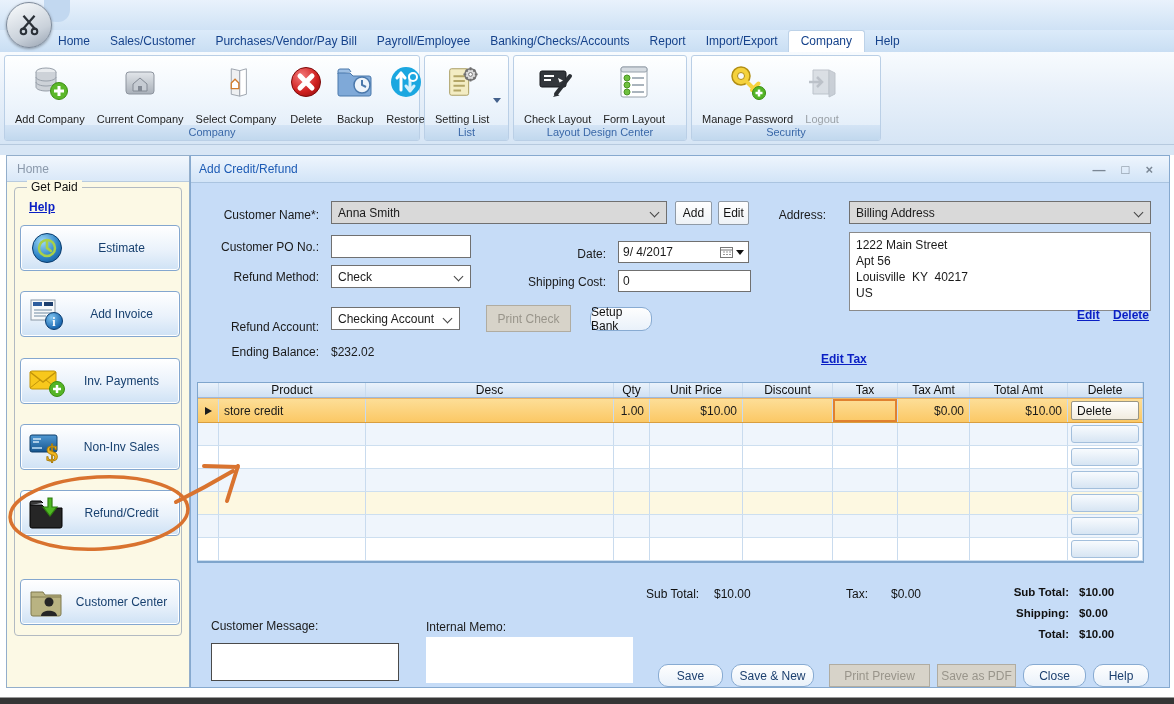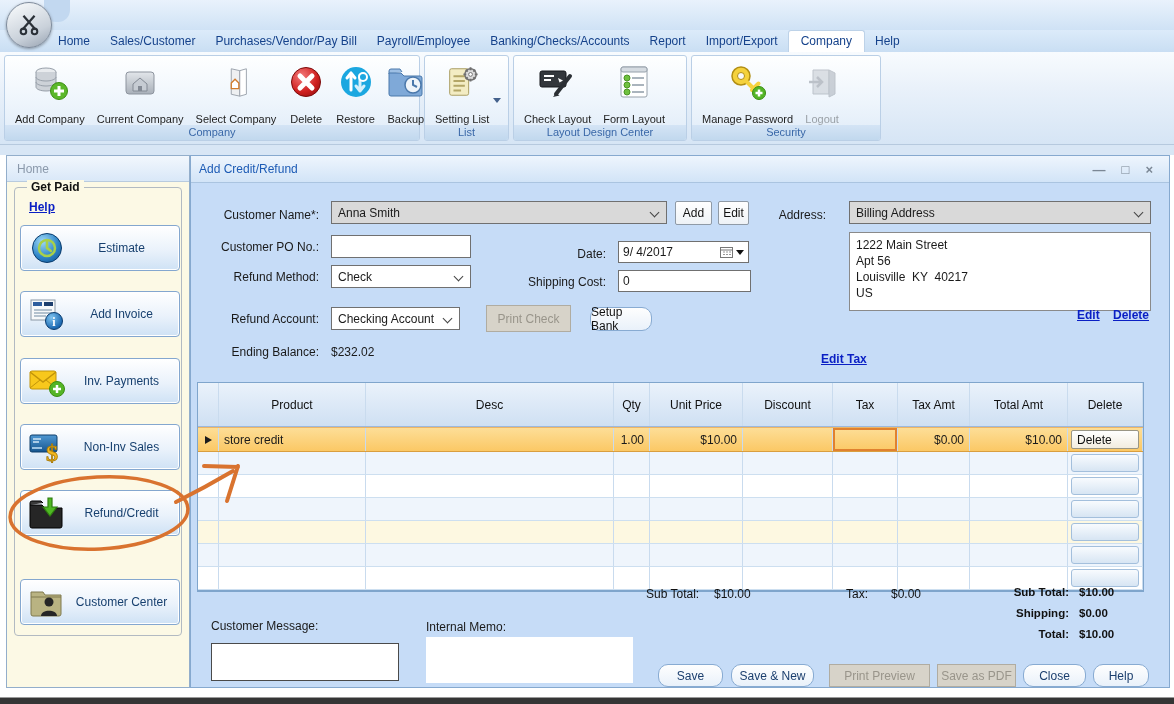--- a/index.html
+++ b/index.html
@@ -31,21 +31,21 @@
   .ritem.disabled .ricon{opacity:.55}
   .ddcaret{position:absolute;width:0;height:0;border-left:4px solid transparent;border-right:4px solid transparent;
            border-top:5px solid #44618c}
   .band{position:absolute;left:0;top:145px;width:100%;height:10px;background:#d8e6f5}
   
   .sidebar{position:absolute;left:6px;top:155px;width:184px;height:533px;border:1px solid #93aecb;
            box-sizing:border-box;background:#fcf9e5}
   .sbheader{height:25px;background:linear-gradient(#f2f7fd,#d9e8f8);border-bottom:1px solid #b9cbde;
             color:#8b99ab;display:flex;align-items:center;padding-left:10px}
   .sbfield{position:absolute;left:7px;top:31px;width:166px;height:447px;border:1px solid #b2bac2;border-radius:4px}
-  .sblegend{position:absolute;left:12px;top:-8px;background:#fcf9e5;padding:0 4px;color:#111;font-weight:bold}
+  .sblegend{position:absolute;left:12px;top:-8px;background:#fcf9e5;padding:0 4px;color:#111;font-weight:normal}
   .link{color:#0a1fc4;font-weight:bold;text-decoration:underline;cursor:pointer}
   .sbtn{position:absolute;left:13px;width:158px;height:44px;border:1px solid #84a7cf;border-radius:4px;z-index:2;
         background:linear-gradient(#ffffff,#eaf2fb 55%,#cfe2f5);display:flex;align-items:center;box-shadow:inset 0 0 0 1px #fff}
   .sbtn .sicon{width:42px;margin-left:5px;display:flex;align-items:center;justify-content:center}
   .sbtn .slabel{flex:1;text-align:center;color:#17406f;padding-right:4px}
   
   .childwin{position:absolute;left:190px;top:155px;width:980px;height:533px;border:1px solid #86a9cf;
             box-sizing:border-box;background:#c6dcf7}
   .cwtitle{height:26px;background:linear-gradient(#eef5fd,#d2e4f7);border-bottom:1px solid #aac4e0;
            display:flex;align-items:center;padding:0 8px;color:#1d5bb5}
@@ -61,21 +61,21 @@
           display:flex;align-items:center;padding:0 4px}
   .btn{position:absolute;box-sizing:border-box;display:flex;align-items:center;justify-content:center;cursor:pointer}
   .btn.plain{border:1px solid #8f9aa6;background:linear-gradient(#fff,#eef2f6);color:#111;border-radius:2px}
   .btn.foot{border:1px solid #88abd2;background:linear-gradient(#fefefe,#e9f1fa);color:#1c3f6e;border-radius:10px}
   .btn.dis{border:1px solid #b0aca1;background:#d7d3c9;color:#99958b;cursor:default}
   .addrbox{position:absolute;border:1px solid #8a8a8a;background:#fff;padding:4px 6px;line-height:16px;box-sizing:border-box}
   .addr-line{white-space:pre}
   
   .tbl{position:absolute;left:6px;top:226px;width:945px;border:1px solid #7fa5cc;border-bottom:2px solid #7fa5cc;background:#fff}
   .trow{display:flex;height:23px;border-bottom:1px solid #cddff0;box-sizing:border-box}
-  .thead{height:44px;background:linear-gradient(#eaf2fb,#cfe0f3);border-bottom:1px solid #9db9dd}
+  .thead{height:15px;background:linear-gradient(#eaf2fb,#cfe0f3);border-bottom:1px solid #9db9dd}
   .tc{box-sizing:border-box;border-right:1px solid #c9dbee;height:100%;display:flex;align-items:center;padding:0 5px;overflow:hidden}
   .thead .tc{justify-content:center;color:#111}
   .tc.num{justify-content:flex-end}
   .c0{width:21px;justify-content:center;padding:0}.c1{width:147px}.c2{width:248px}.c3{width:36px}
   .c4{width:93px}.c5{width:90px}.c6{width:65px}.c7{width:72px}.c8{width:98px}.c9{flex:1;padding:0}
   .rowsel{height:25px;background:linear-gradient(#fdde97,#fbc865);border-top:1px solid #ecb567;border-bottom:1px solid #d99e3f}
   .selarrow{width:0;height:0;border-left:7px solid #1c1c1c;border-top:4px solid transparent;border-bottom:4px solid transparent}
   .taxfocus{box-shadow:inset 0 0 0 2px #e0812f}
   .delbtn{margin:2px 3px;flex:1;height:19px;border:1px solid #9a9685;border-radius:2px;
           background:linear-gradient(#fff,#f2ecdf);display:flex;align-items:center;padding-left:5px;color:#111;box-sizing:border-box}
@@ -174,39 +174,39 @@
                   </radialGradient>
                 </defs>
                 <circle cx="18" cy="18" r="14.5" fill="url(#gdel)" stroke="#7c0b0b"></circle>
                 <path d="M12 12l12 12M24 12L12 24" stroke="#fff" stroke-width="5" stroke-linecap="round"></path>
               </svg>
           </span>
           <span class="rlabel">Delete</span>
         </div>
         <div class="ritem">
           <span class="ricon">
+            <svg width="38" height="34" viewBox="0 0 38 34">
+                <path d="M2 9V6a2 2 0 0 1 2-2h9l2 3" fill="#9dbfe4" stroke="#4a78ab"></path>
+                <path d="M2 8h12l3 3h16a2 2 0 0 1 2 2v16a2 2 0 0 1-2 2H4a2 2 0 0 1-2-2z" fill="#7fa9d8" stroke="#4a78ab"></path>
+                <circle cx="26" cy="20" r="8" fill="#eef4fa" stroke="#4a78ab" stroke-width="1.5"></circle>
+                <path d="M26 15v5l4 2" fill="none" stroke="#4a78ab" stroke-width="2"></path>
+              </svg>
+          </span>
+          <span class="rlabel">Backup</span>
+        </div>
+        <div class="ritem">
+          <span class="ricon">
             <svg width="36" height="36" viewBox="0 0 36 36">
                 <circle cx="18" cy="18" r="15" fill="#1ba7e0"></circle>
                 <path d="M13 9v17M13 9l-4 5M13 9l4 5" stroke="#fff" stroke-width="3" fill="none" stroke-linecap="round"></path>
                 <path d="M22 27V11M22 27l-4-5M22 27l4-5" stroke="#d6f0fb" stroke-width="3" fill="none" stroke-linecap="round"></path>
                 <circle cx="25" cy="13" r="4" fill="#1ba7e0" stroke="#fff" stroke-width="2"></circle>
               </svg>
           </span>
           <span class="rlabel">Restore</span>
-        </div>
-        <div class="ritem">
-          <span class="ricon">
-            <svg width="38" height="34" viewBox="0 0 38 34">
-                <path d="M2 9V6a2 2 0 0 1 2-2h9l2 3" fill="#9dbfe4" stroke="#4a78ab"></path>
-                <path d="M2 8h12l3 3h16a2 2 0 0 1 2 2v16a2 2 0 0 1-2 2H4a2 2 0 0 1-2-2z" fill="#7fa9d8" stroke="#4a78ab"></path>
-                <circle cx="26" cy="20" r="8" fill="#eef4fa" stroke="#4a78ab" stroke-width="1.5"></circle>
-                <path d="M26 15v5l4 2" fill="none" stroke="#4a78ab" stroke-width="2"></path>
-              </svg>
-          </span>
-          <span class="rlabel">Backup</span>
         </div>
       </div>
       <div class="rglabel">Company</div>
     </div>
 
     <div class="rgroup" style="left:424px;width:85px">
       <div class="ritems">
         <div class="ritem">
           <span class="ricon">
             <svg width="36" height="36" viewBox="0 0 38 36">
@@ -439,21 +439,21 @@
 
     <div class="flabel" style="left:23px;top:114px;width:105px">Refund Method:</div>
     <div class="combo white" style="left:140px;top:109px;width:140px;height:23px">
       <span>Check</span>
       <span class="chev"></span>
     </div>
 
     <div class="flabel" style="left:325px;top:119px;width:90px">Shipping Cost:</div>
     <div class="tinput" style="left:427px;top:114px;width:133px;height:22px">0</div>
 
-    <div class="flabel" style="left:23px;top:156px;width:105px">Refund Account:</div>
+    <div class="flabel" style="left:23px;top:164px;width:105px">Refund Account:</div>
     <div class="combo white" style="left:140px;top:151px;width:129px;height:23px">
       <span>Checking Account</span>
       <span class="chev"></span>
     </div>
     <div class="btn dis" style="left:295px;top:149px;width:85px;height:27px">Print Check</div>
     <div class="btn foot" style="left:399px;top:151px;width:62px;height:24px;color:#111">Setup Bank</div>
 
     <div class="flabel" style="left:23px;top:189px;width:105px">Ending Balance:</div>
     <div class="abs" style="left:140px;top:189px">$232.02</div>
 

